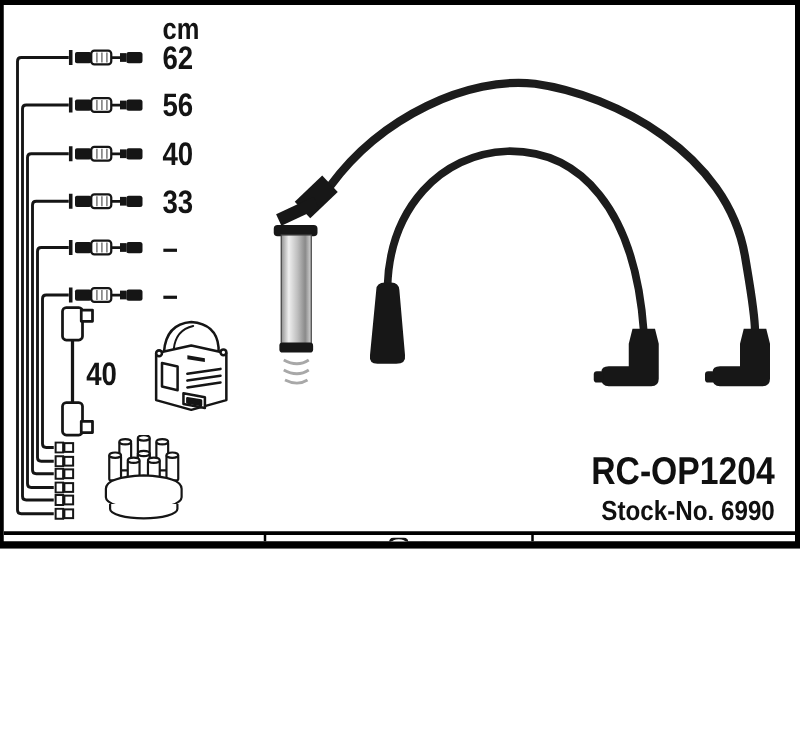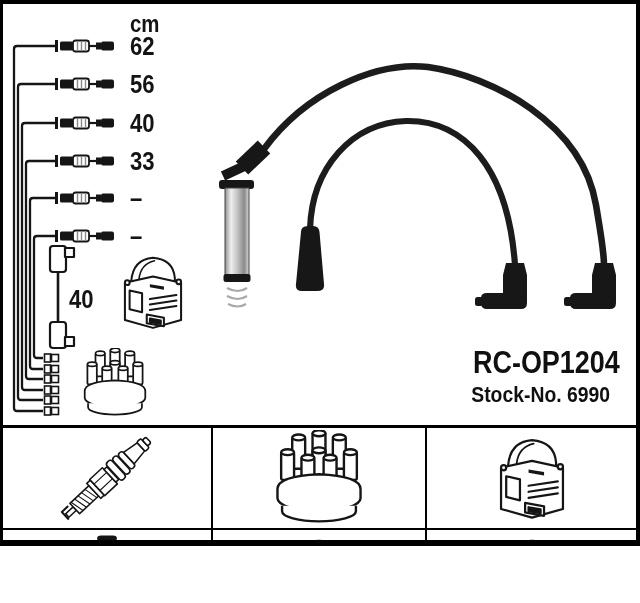--- a/index.html
+++ b/index.html
@@ -1,26 +1,26 @@
 <!DOCTYPE html>
 <html><head>
 <meta charset="utf-8">
 <style>
   html,body{margin:0;padding:0;background:#fff;}
   .frame{
-    position:relative;width:640px;height:546px;box-sizing:border-box;background:#fff;
+    position:relative;width:640px;height:439px;box-sizing:border-box;background:#fff;
     border-top:4px solid #000;border-left:3px solid #000;border-right:4px solid #000;border-bottom:6px solid #000;
     overflow:hidden;font-family:"Liberation Sans",sans-serif;color:#111;
   }
   .abs{position:absolute;}
   .lbl{font-weight:700;line-height:1;transform:scaleX(.85);transform-origin:left center;white-space:nowrap;color:#141414;}
   .cm-hdr{left:127px;top:8px;font-size:24px;}
   .len{left:127px;font-size:26px;}
   .coil-len{left:66px;top:282px;font-size:26px;}
-  .prod{right:16px;top:343px;}
+  .prod{right:16px;top:357px;text-align:right;}
   .prod .code{font-weight:700;font-size:31px;line-height:1.05;transform:scaleX(.87);transform-origin:right center;white-space:nowrap;color:#101010;}
   .prod .stock{font-weight:700;font-size:22px;line-height:1.1;margin-top:3px;transform:scaleX(.88);transform-origin:right center;white-space:nowrap;color:#101010;}
   .legend{left:0;top:421px;width:633px;height:172px;border-top:3px solid #000;box-sizing:border-box;
     display:grid;grid-template-columns:210px 214px 209px;grid-template-rows:102px 67px;}
   .cell{display:flex;align-items:center;justify-content:center;box-sizing:border-box;}
   .c-r{border-right:2.5px solid #000;}
   .c-b{border-bottom:2.5px solid #000;}
   .plug-rot{transform:rotate(-43deg);}
   svg{display:block;}
 </style>

